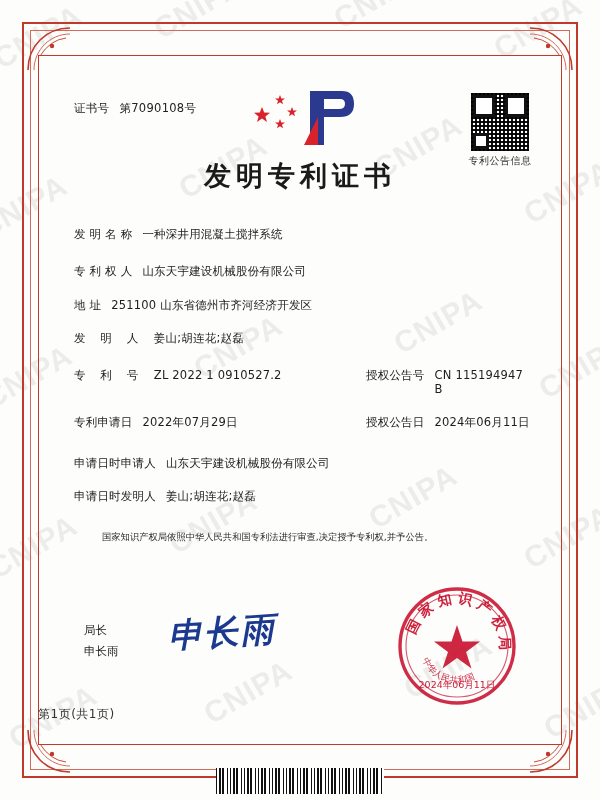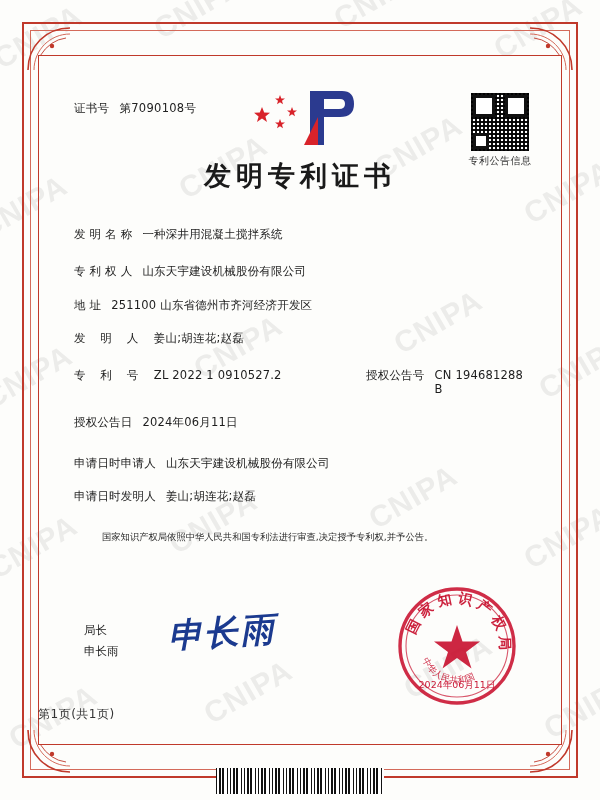--- a/index.html
+++ b/index.html
@@ -344,25 +344,29 @@
       <span class="val">姜山;胡连花;赵磊</span>
     </div>
 
     <div class="row two-col" style="margin-top:22px">
       <span class="cell left">
         <span class="lbl sp0" style="letter-spacing:5.6px">专 利 号</span>
         <span class="val">ZL 2022 1 0910527.2</span>
       </span>
       <span class="cell right">
         <span class="lbl sp0">授权公告号</span>
-        <span class="val">CN 194681288 B</span>
+        <span class="val">CN 115194947 B</span>
       </span>
     </div>
 
     <div class="row two-col">
+      <span class="cell left">
+        <span class="lbl sp0">专利申请日</span>
+        <span class="val">2022年07月29日</span>
+      </span>
       <span class="cell right">
         <span class="lbl sp0">授权公告日</span>
         <span class="val">2024年06月11日</span>
       </span>
     </div>
 
     <div class="row" style="margin-top:26px">
       <span class="lbl sp0">申请日时申请人</span>
       <span class="val">山东天宇建设机械股份有限公司</span>
     </div>

